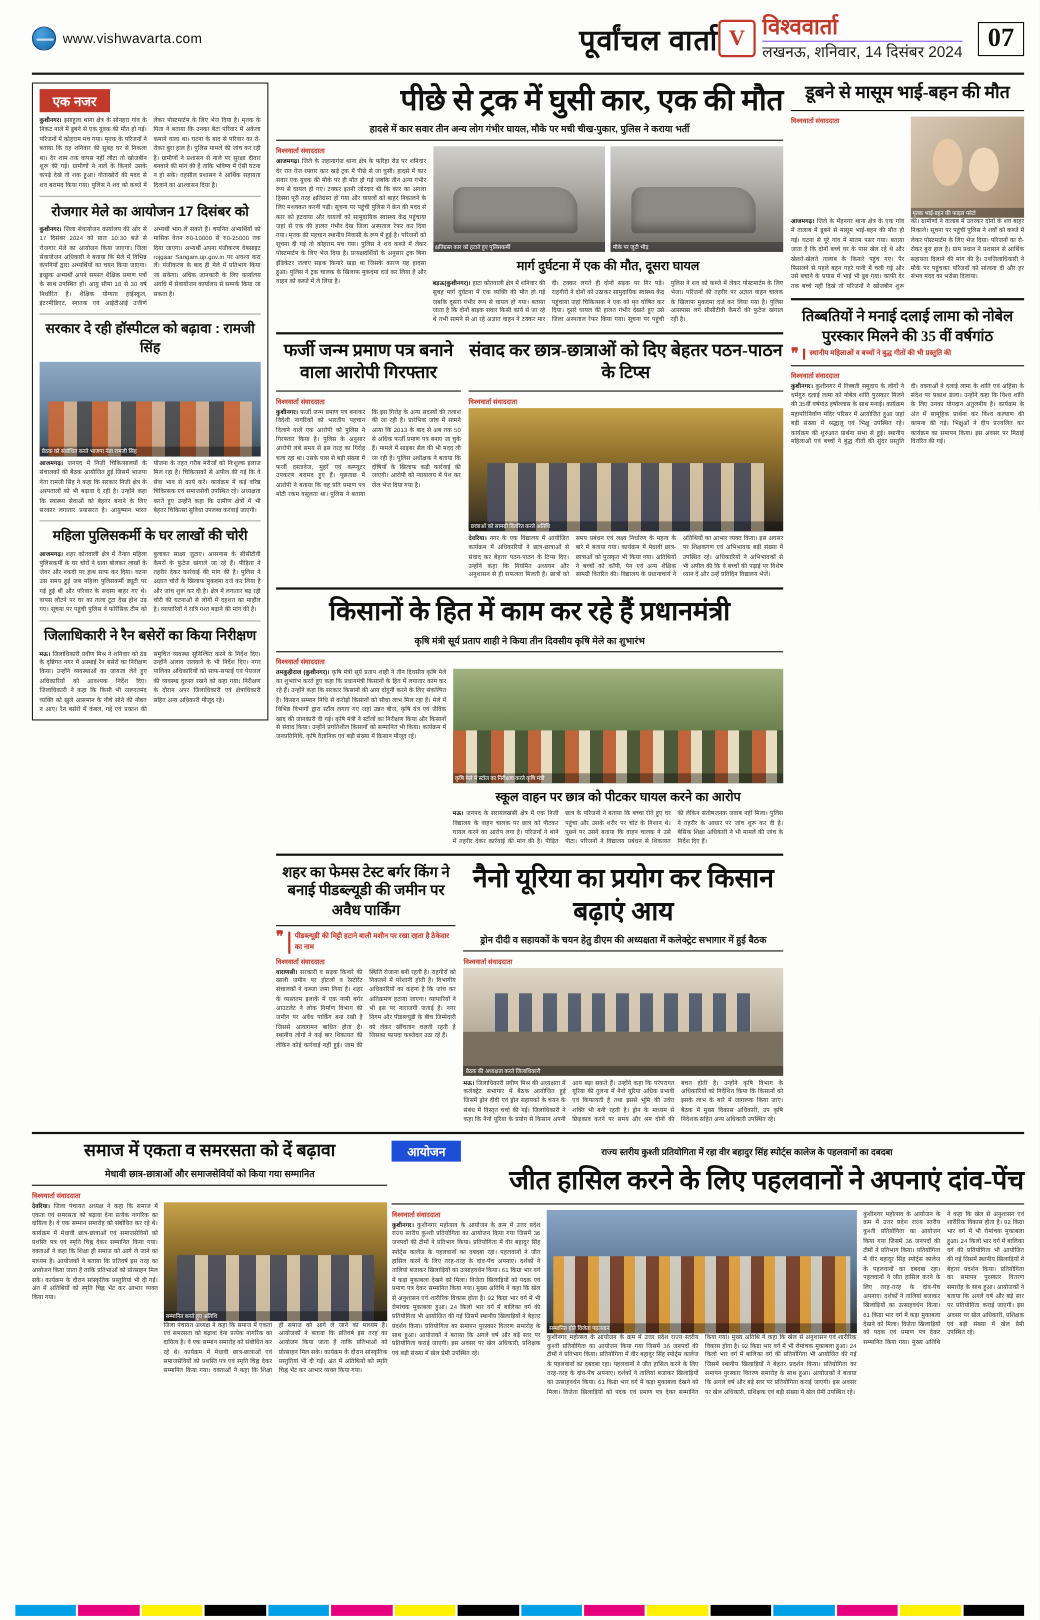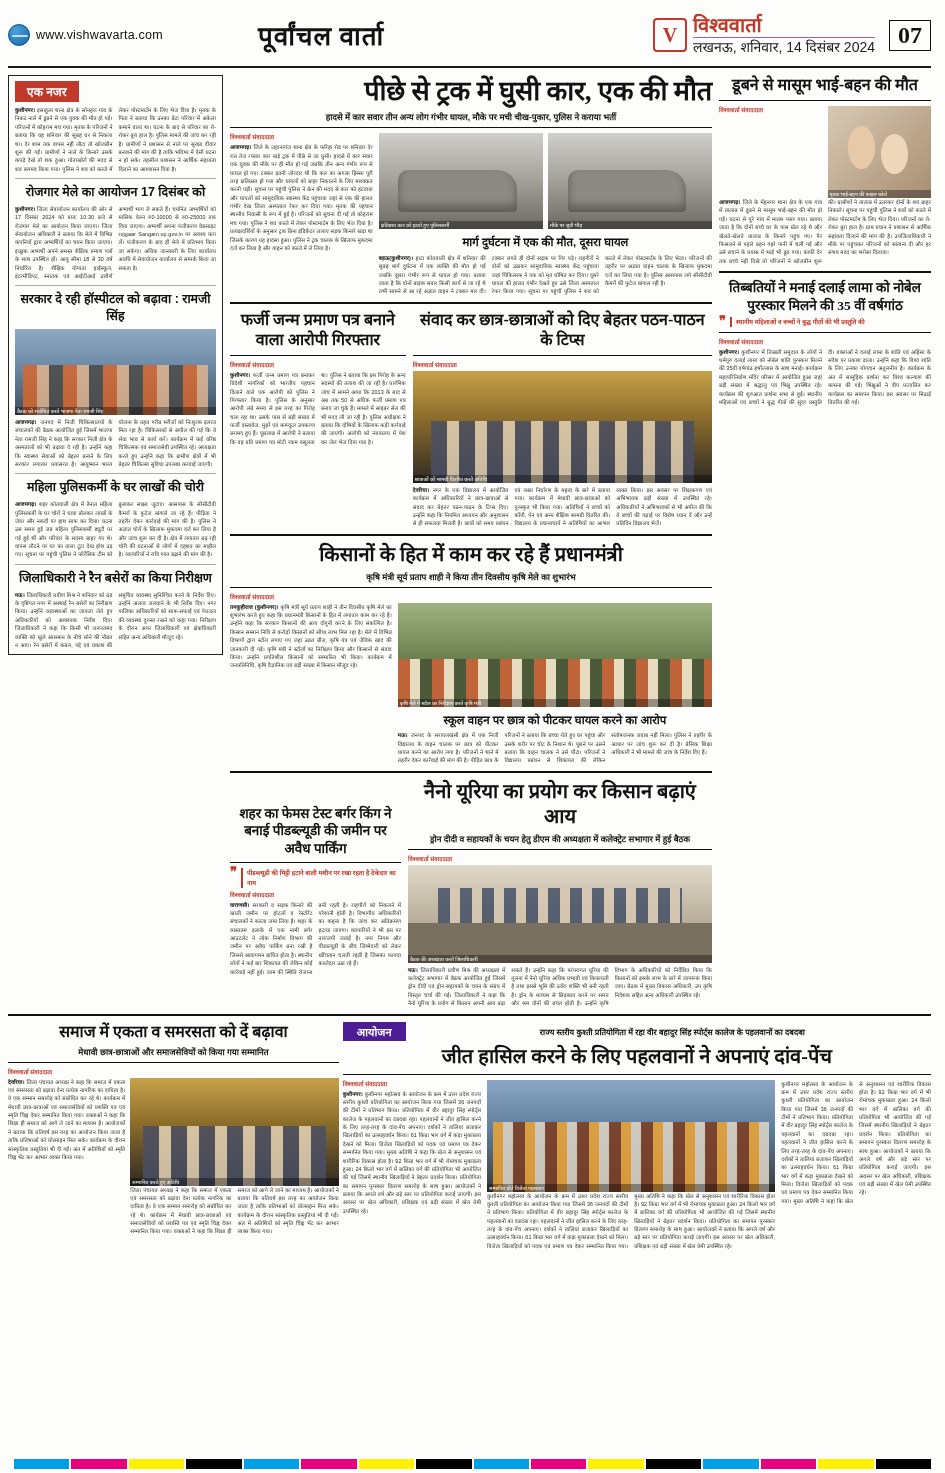--- a/index.html
+++ b/index.html
@@ -8,21 +8,21 @@
     width: 945px; height: 1473px;
     background: #f4f2ee;
     font-family: "Liberation Sans", sans-serif;
     color: #111;
     overflow: hidden;
   }
   .page {
     position: relative;
     width: 945px; height: 1473px;
     background: #fdfdfb;
-    padding: 10px 14px 6px 8px;
+    padding: 10px 14px 6px 29px;
   }
 
   
   .masthead {
     display: flex; align-items: center; justify-content: space-between;
     border-bottom: 2px solid #1a1a1a;
     padding-bottom: 6px;
     height: 58px;
   }
   .mh-left { display:flex; align-items:center; gap:6px; width: 250px;}
@@ -30,21 +30,21 @@
     width: 22px; height: 22px; border-radius: 50%;
     background: radial-gradient(circle at 35% 30%, #4aa3df, #1565a8);
     border: 1px solid #0d4d80;
     position: relative;
   }
   .globe:after{
     content:""; position:absolute; left:3px; top:10px; width:16px;height:2px;
     background:rgba(255,255,255,.7); border-radius:2px;
   }
   .site-url { font-size: 12.5px; color:#111; letter-spacing:.2px; }
-  .mh-center { flex:1; text-align:left; }
+  .mh-center { flex:1; text-align:right; }
   .mh-center .sec-title {
     font-size: 26px; font-weight: bold; letter-spacing:1px;
     font-family:"Liberation Serif", serif;
   }
   .mh-right { display:flex; align-items:center; gap:10px; }
   .brandbox { display:flex; align-items:center; gap:6px; }
   .brand-logo {
     width: 34px; height: 34px; border:2px solid #c0392b; border-radius:4px;
     color:#c0392b; font-weight:bold; font-size:20px;
     display:flex; align-items:center; justify-content:center;
@@ -91,21 +91,21 @@
   .sub-head {
     font-size: 11.5px; font-weight:bold; text-align:center; line-height:1.35;
     margin: 6px 0 3px;
   }
 
   .headline-xl {
     font-size: 27px; font-weight:bold; text-align:right; line-height:1.2;
     font-family:"Liberation Serif", serif; letter-spacing:-.2px;
   }
   .headline-l {
-    font-size: 20px; font-weight:bold; text-align:center; line-height:1.25;
+    font-size: 24px; font-weight:bold; text-align:center; line-height:1.25;
     font-family:"Liberation Serif", serif;
   }
   .headline-m {
     font-size: 16px; font-weight:bold; text-align:center; line-height:1.25;
     font-family:"Liberation Serif", serif;
   }
   .headline-s {
     font-size: 13.5px; font-weight:bold; text-align:center; line-height:1.3;
     font-family:"Liberation Serif", serif;
   }
@@ -186,21 +186,21 @@
     background:repeating-linear-gradient(90deg,#c0643a 0 12px,#e8dcc0 12px 22px,#4d5a3a 22px 34px);
   }
 
   .pull-quote {
     font-size:6.4px; color:#c0392b; font-weight:bold; line-height:1.5;
     border-left:2px solid #c0392b; padding-left:4px;
   }
   .quote-mark { color:#c0392b; font-size:13px; font-weight:bold; line-height:.6;}
 
   .ayojan-tab {
-    display:inline-block; background:#4c1d95; color:#fff; font-weight:bold;
+    display:inline-block; background:#1d4ed8; color:#fff; font-weight:bold;
     font-size: 11px; padding:2px 14px;
   }
   .banner-sub {
     font-size: 8px; font-weight:bold; text-align:center; margin:3px 0;
   }
 
   
   .cmyk {
     position:absolute; left:14px; right:14px; bottom:4px;
     display:flex; gap:2px; height:10px;
@@ -325,21 +325,21 @@
             </div>
             <div class="sub-head">स्कूल वाहन पर छात्र को पीटकर घायल करने का आरोप</div>
             <div class="body-txt c3"><span class="dateline">मऊ।</span> <span>जनपद के सरायलखंसी क्षेत्र में एक निजी विद्यालय के वाहन चालक पर छात्र को पीटकर घायल करने का आरोप लगा है। परिजनों ने थाने में तहरीर देकर कार्रवाई की मांग की है। पीड़ित छात्र के परिजनों ने बताया कि बच्चा रोते हुए घर पहुंचा और उसके शरीर पर चोट के निशान थे। पूछने पर उसने बताया कि वाहन चालक ने उसे पीटा। परिजनों ने विद्यालय प्रबंधन से शिकायत की लेकिन संतोषजनक जवाब नहीं मिला। पुलिस ने तहरीर के आधार पर जांच शुरू कर दी है। बेसिक शिक्षा अधिकारी ने भी मामले की जांच के निर्देश दिए हैं।</span></div>
           </div>
         </div>
       </div>
 
       <div class="rule-thick"></div>
 
       <div style="display:flex; gap:7px;">
-        <div style="width:36%;margin-top:26px;">
+        <div style="width:36%;">
           <div class="headline-s">शहर का फेमस टेस्ट बर्गर किंग ने बनाई पीडब्ल्यूडी की जमीन पर अवैध पार्किंग</div>
           <div class="rule-thin"></div>
           <div style="display:flex; gap:4px; align-items:flex-start; margin-bottom:3px;">
             <span class="quote-mark">❞</span>
             <div class="pull-quote">पीडब्ल्यूडी की मिट्टी हटाने बाली मशीन पर रखा रहता है ठेकेदार का नाम</div>
           </div>
           <div class="byline">विश्ववार्ता संवाददाता</div>
           <div class="body-txt c2"><span class="dateline">वाराणसी।</span> <span>सरकारी व सड़क किनारे की खाली जमीन पर होटलों व रेस्टोरेंट संचालकों ने कब्जा जमा लिया है। शहर के व्यस्ततम इलाके में एक नामी बर्गर आउटलेट ने लोक निर्माण विभाग की जमीन पर अवैध पार्किंग बना रखी है जिससे आवागमन बाधित होता है। स्थानीय लोगों ने कई बार शिकायत की लेकिन कोई कार्रवाई नहीं हुई। जाम की स्थिति रोजाना बनी रहती है। राहगीरों को निकलने में परेशानी होती है। विभागीय अधिकारियों का कहना है कि जांच कर अतिक्रमण हटाया जाएगा। व्यापारियों ने भी इस पर नाराजगी जताई है। नगर निगम और पीडब्ल्यूडी के बीच जिम्मेदारी को लेकर खींचतान चलती रहती है जिसका फायदा कब्जेदार उठा रहे हैं।</span></div>
         </div>
         <div style="width:64%;">
@@ -403,21 +403,21 @@
           <div class="body-txt c2"><span>जिला पंचायत अध्यक्ष ने कहा कि समाज में एकता एवं समरसता को बढ़ावा देना प्रत्येक नागरिक का दायित्व है। वे एक सम्मान समारोह को संबोधित कर रहे थे। कार्यक्रम में मेधावी छात्र-छात्राओं एवं समाजसेवियों को प्रशस्ति पत्र एवं स्मृति चिह्न देकर सम्मानित किया गया। वक्ताओं ने कहा कि शिक्षा ही समाज को आगे ले जाने का माध्यम है। आयोजकों ने बताया कि प्रतिवर्ष इस तरह का आयोजन किया जाता है ताकि प्रतिभाओं को प्रोत्साहन मिल सके। कार्यक्रम के दौरान सांस्कृतिक प्रस्तुतियां भी दी गईं। अंत में अतिथियों को स्मृति चिह्न भेंट कर आभार व्यक्त किया गया।</span></div>
         </div>
       </div>
     </div>
 
     <div style="width:64%;">
       <div style="display:flex; align-items:center; gap:8px;">
         <div class="ayojan-tab">आयोजन</div>
         <div class="banner-sub" style="flex:1; margin:0;">राज्य स्तरीय कुश्ती प्रतियोगिता में रहा वीर बहादुर सिंह स्पोर्ट्स कालेज के पहलवानों का दबदबा</div>
       </div>
-      <div class="headline-l" style="margin-top:3px;">जीत हासिल करने के लिए पहलवानों ने अपनाएं दांव-पेंच</div>
+      <div class="headline-l" style="margin-top:3px;text-align:right;">जीत हासिल करने के लिए पहलवानों ने अपनाएं दांव-पेंच</div>
       <div class="rule-thin"></div>
       <div style="display:flex; gap:6px;">
         <div style="width:24%;">
           <div class="byline">विश्ववार्ता संवाददाता</div>
           <div class="body-txt"><span class="dateline">कुशीनगर।</span> <span>कुशीनगर महोत्सव के आयोजन के क्रम में उत्तर प्रदेश राज्य स्तरीय कुश्ती प्रतियोगिता का आयोजन किया गया जिसमें 36 जनपदों की टीमों ने प्रतिभाग किया। प्रतियोगिता में वीर बहादुर सिंह स्पोर्ट्स कालेज के पहलवानों का दबदबा रहा। पहलवानों ने जीत हासिल करने के लिए तरह-तरह के दांव-पेंच अपनाए। दर्शकों ने तालियां बजाकर खिलाड़ियों का उत्साहवर्धन किया। 61 किग्रा भार वर्ग में कड़ा मुकाबला देखने को मिला। विजेता खिलाड़ियों को पदक एवं प्रमाण पत्र देकर सम्मानित किया गया। मुख्य अतिथि ने कहा कि खेल से अनुशासन एवं शारीरिक विकास होता है। 92 किग्रा भार वर्ग में भी रोमांचक मुकाबला हुआ। 24 किलो भार वर्ग में बालिका वर्ग की प्रतियोगिता भी आयोजित की गई जिसमें स्थानीय खिलाड़ियों ने बेहतर प्रदर्शन किया। प्रतियोगिता का समापन पुरस्कार वितरण समारोह के साथ हुआ। आयोजकों ने बताया कि अगले वर्ष और बड़े स्तर पर प्रतियोगिता कराई जाएगी। इस अवसर पर खेल अधिकारी, प्रशिक्षक एवं बड़ी संख्या में खेल प्रेमी उपस्थित रहे।</span></div>
         </div>
         <div style="width:50%;">
           <div class="photo ph-wrest" style="width:100%;height:112px;">
             <div class="cap">सम्मानित होते विजेता पहलवान</div>
           </div>

